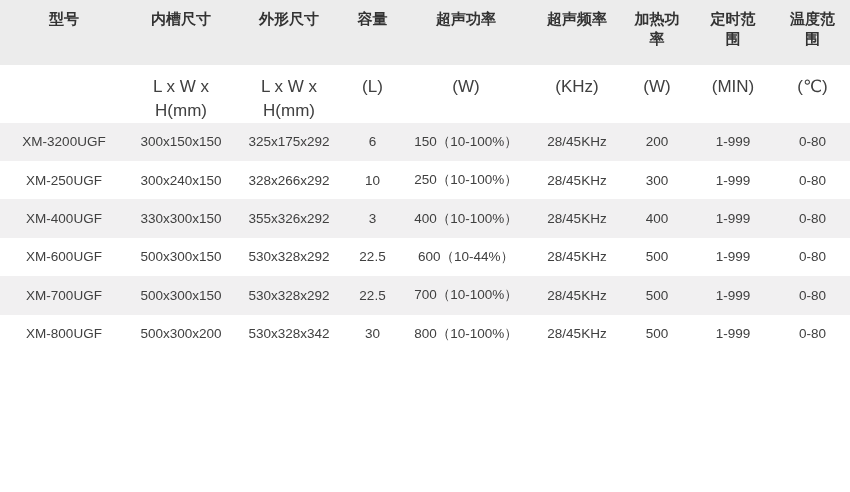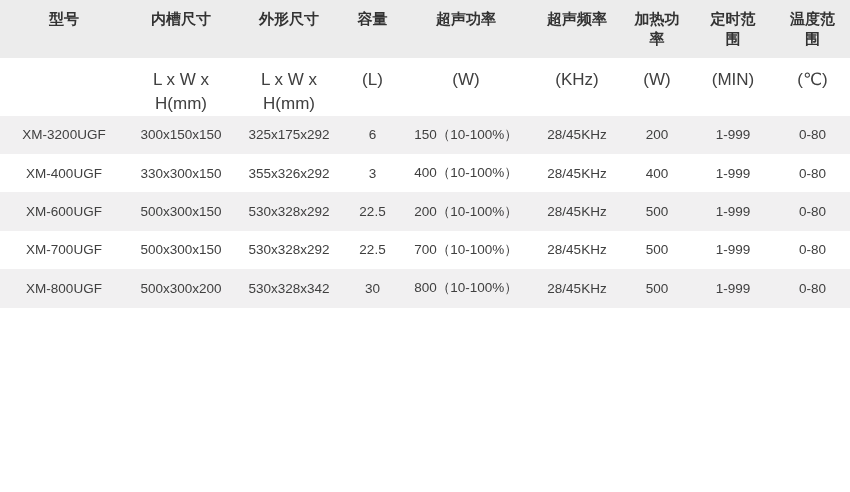--- a/index.html
+++ b/index.html
@@ -24,21 +24,21 @@
   th,td{
     box-sizing:border-box;
     text-align:center;
     overflow:hidden;
   }
   thead tr.header-row th{
     background:var(--header-bg);
     color:var(--header-text);
     font-size:15px;
     font-weight:bold;
-    height:58px;
+    height:65px;
     vertical-align:top;
     padding:9px 4px 0 4px;
     line-height:1.35;
     white-space:pre-line;
   }
   thead tr.units-row td{
     background:var(--row-bg);
     color:var(--body-text);
     font-size:17px;
     font-weight:normal;
@@ -111,36 +111,47 @@
           <td>300x150x150</td>
           <td>325x175x292</td>
           <td>6</td>
           <td>150（10-100%）</td>
           <td>28/45KHz</td>
           <td>200</td>
           <td>1-999</td>
           <td>0-80</td>
         </tr>
         <tr>
+          <td>XM-250UGF</td>
+          <td>300x240x150</td>
+          <td>328x266x292</td>
+          <td>10</td>
+          <td>250（10-100%）</td>
+          <td>28/45KHz</td>
+          <td>300</td>
+          <td>1-999</td>
+          <td>0-80</td>
+        </tr>
+        <tr>
           <td>XM-400UGF</td>
           <td>330x300x150</td>
           <td>355x326x292</td>
           <td>3</td>
           <td>400（10-100%）</td>
           <td>28/45KHz</td>
           <td>400</td>
           <td>1-999</td>
           <td>0-80</td>
         </tr>
         <tr>
           <td>XM-600UGF</td>
           <td>500x300x150</td>
           <td>530x328x292</td>
           <td>22.5</td>
-          <td>200（10-100%）</td>
+          <td>600（10-44%）</td>
           <td>28/45KHz</td>
           <td>500</td>
           <td>1-999</td>
           <td>0-80</td>
         </tr>
         <tr>
           <td>XM-700UGF</td>
           <td>500x300x150</td>
           <td>530x328x292</td>
           <td>22.5</td>

